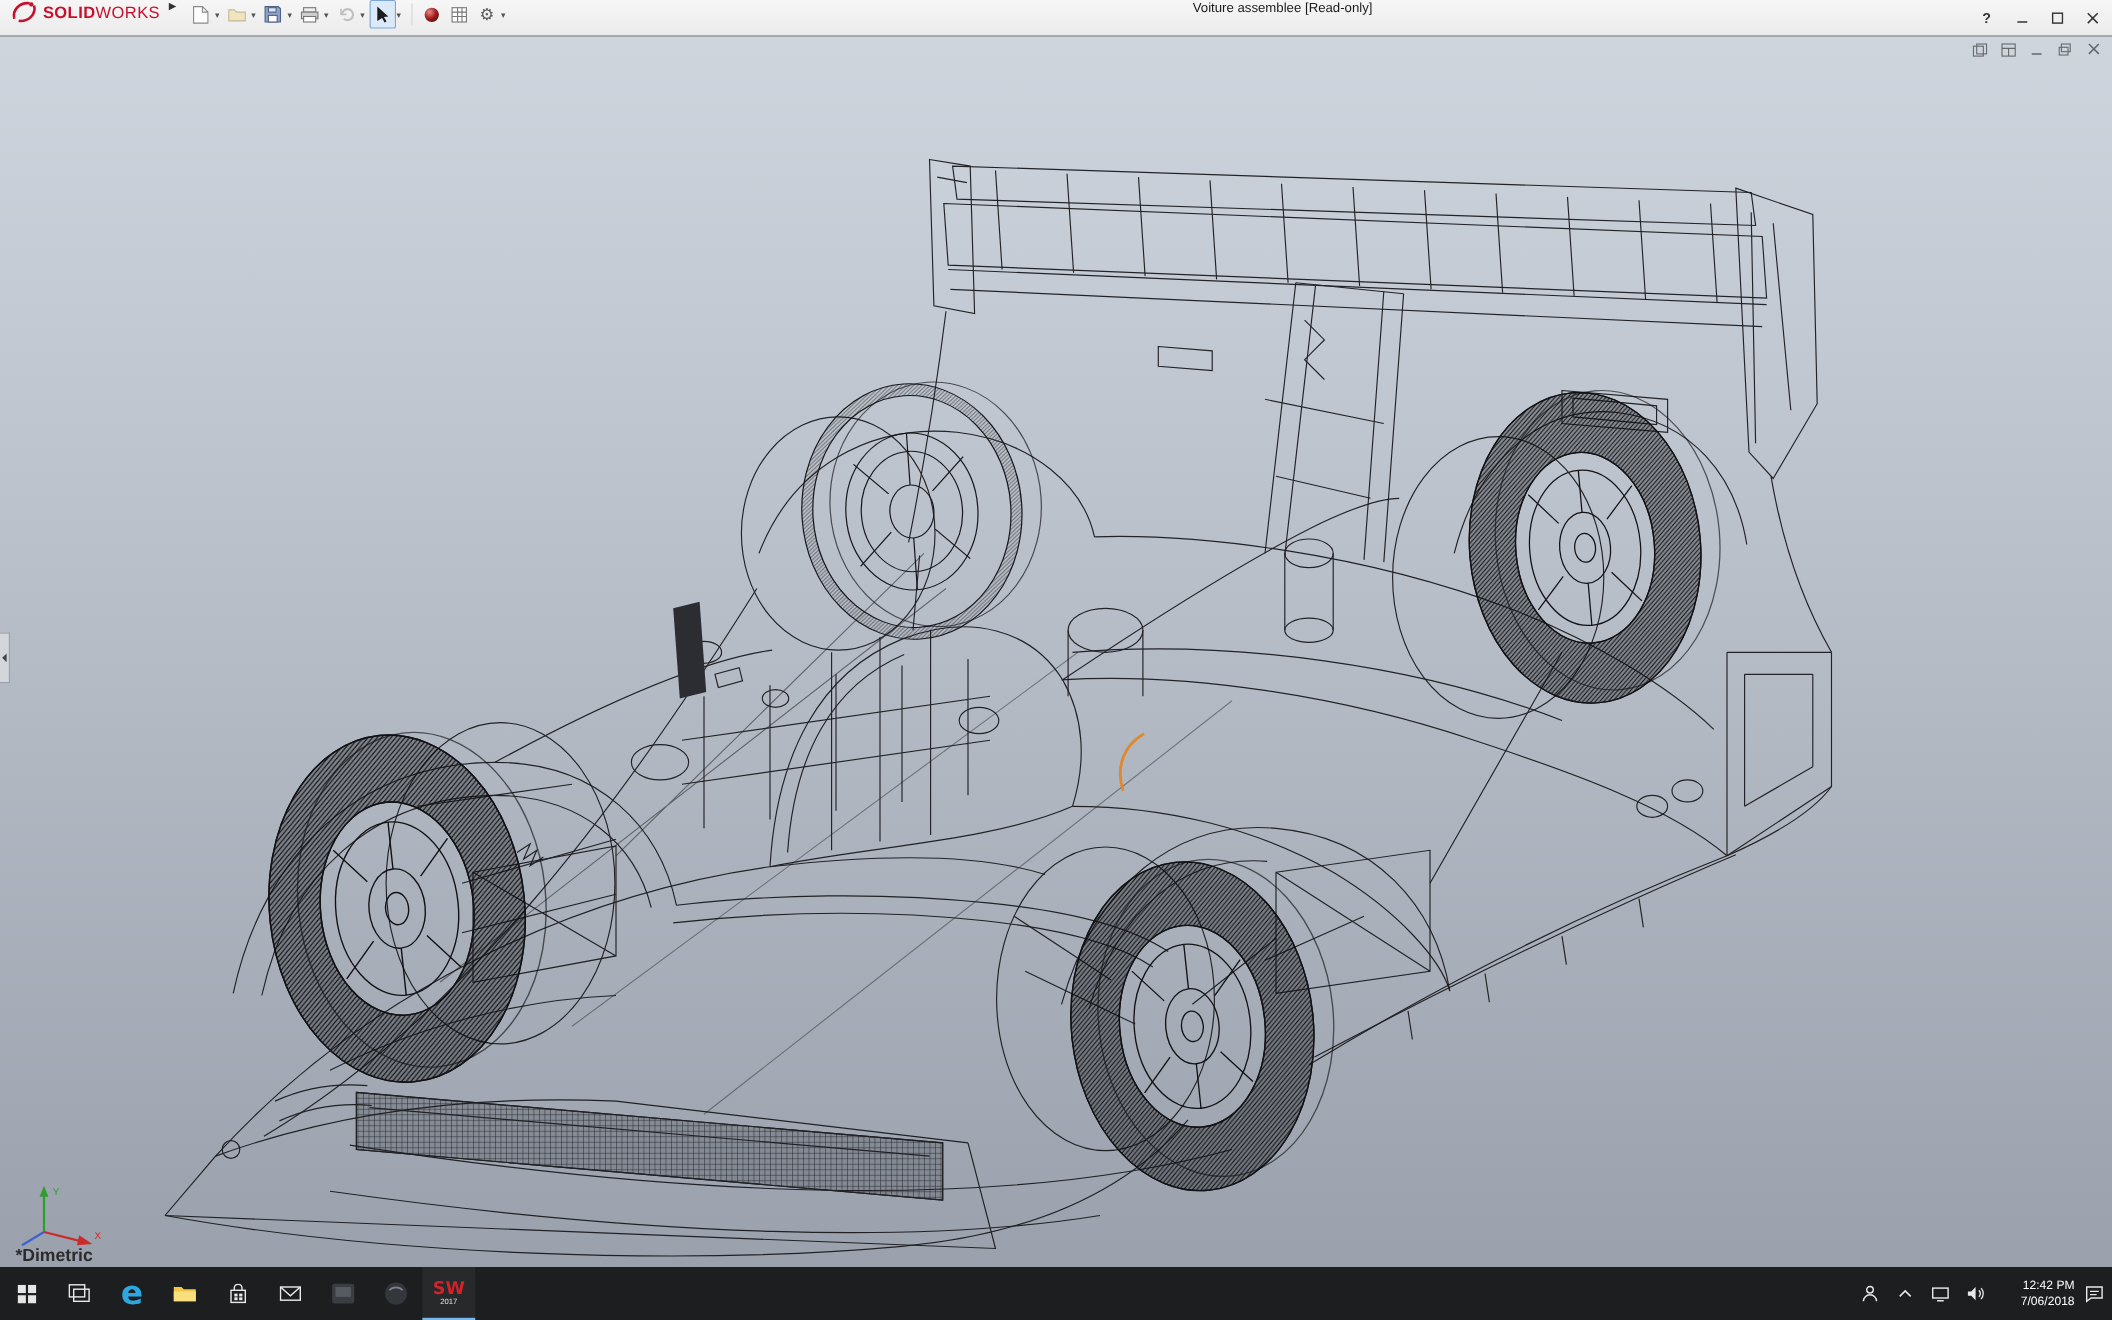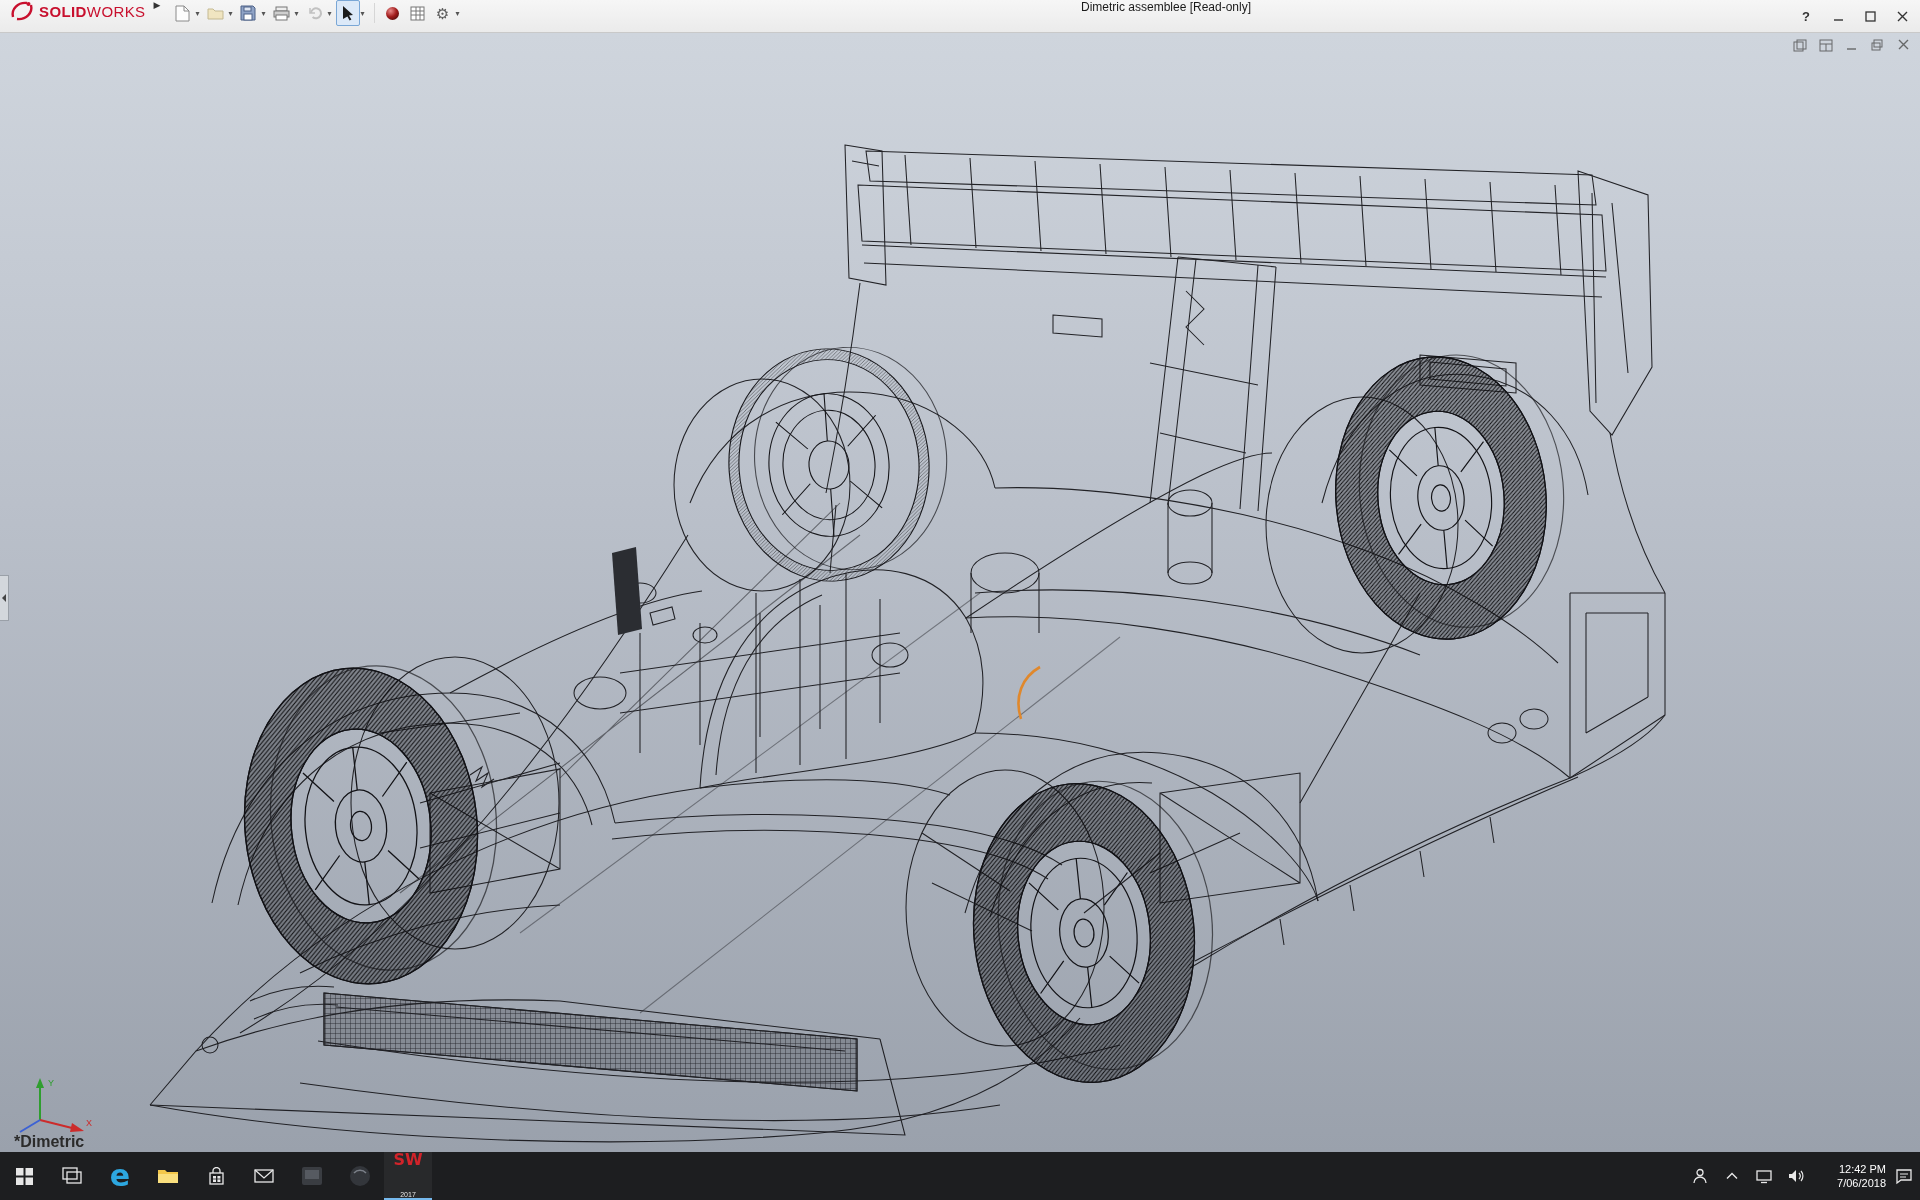--- a/index.html
+++ b/index.html
@@ -34,21 +34,21 @@
   .side-tab{position:absolute;left:0;top:542px;width:9px;height:46px;background:#d3d7dc;border:1px solid #9aa0a8;border-left:none;display:flex;align-items:center;justify-content:center;z-index:6}
   .side-tab:after{content:"";border:4px solid transparent;border-right-color:#444;margin-left:-4px}
 
   
   .taskbar{position:absolute;bottom:0;left:0;right:0;height:48px;background:#1d1e20;display:flex;align-items:stretch;z-index:40}
   .tb-item{width:48px;display:flex;align-items:center;justify-content:center;flex:0 0 auto}
   .search{width:340px;flex:0 0 auto;background:#fff;border:1px solid #7a7a7a;display:flex;align-items:center;gap:8px;padding:0 9px}
   .search input{flex:1;border:none;outline:none;font-size:13px;color:#333;background:transparent;font-family:"Liberation Sans",sans-serif}
   .search input::placeholder{color:#5f5f5f}
   .edge-e{font-size:30px;font-weight:700;color:#2da7e0;line-height:1;font-family:"DejaVu Sans",sans-serif}
-  .sw-app{position:relative;display:flex;flex-direction:column;align-items:center;justify-content:space-between;border-bottom:2px solid #76b9ed;background:rgba(255,255,255,.05)}
+  .sw-app{position:relative;display:flex;flex-direction:column;align-items:center;justify-content:center;border-bottom:2px solid #76b9ed;background:rgba(255,255,255,.05)}
   .sw-label{color:#d2232a;font-weight:700;font-size:16px;line-height:1;font-family:"DejaVu Sans",sans-serif}
   .sw-year{color:#e3e3e3;font-size:7px;margin-top:1px}
   .tray{margin-left:auto;display:flex;align-items:center}
   .tray-item{width:32px;height:48px;display:flex;align-items:center;justify-content:center}
   .clock{width:76px;text-align:right;color:#fff;font-size:11px;line-height:14px;padding-right:2px}
 </style>
 </head>
 <body>
 
 <div class="app">
@@ -125,21 +125,21 @@
           <rect x="1" y="1" width="13" height="13" fill="#fff" stroke="#777"></rect>
           <path d="M1 5 H14 M1 9 H14 M6 1 V14 M10 1 V14" stroke="#777"></path>
         </svg>
       </div>
       <div class="tbtn">
         <span class="gear-glyph">⚙</span>
       </div>
         <span class="caret">▾</span>
     </div>
 
-    <span class="tb-title">Dimetric assemblee [Read-only]</span>
+    <span class="tb-title">Voiture assemblee [Read-only]</span>
 
     <div class="winbtns">
       <div class="winbtn">
           <span class="help">?</span>
         </div>
       <div class="winbtn">
         <svg width="11" height="11">
             <path d="M1 9 H10" stroke="#333" stroke-width="1.4"></path>
           </svg>
       </div>

